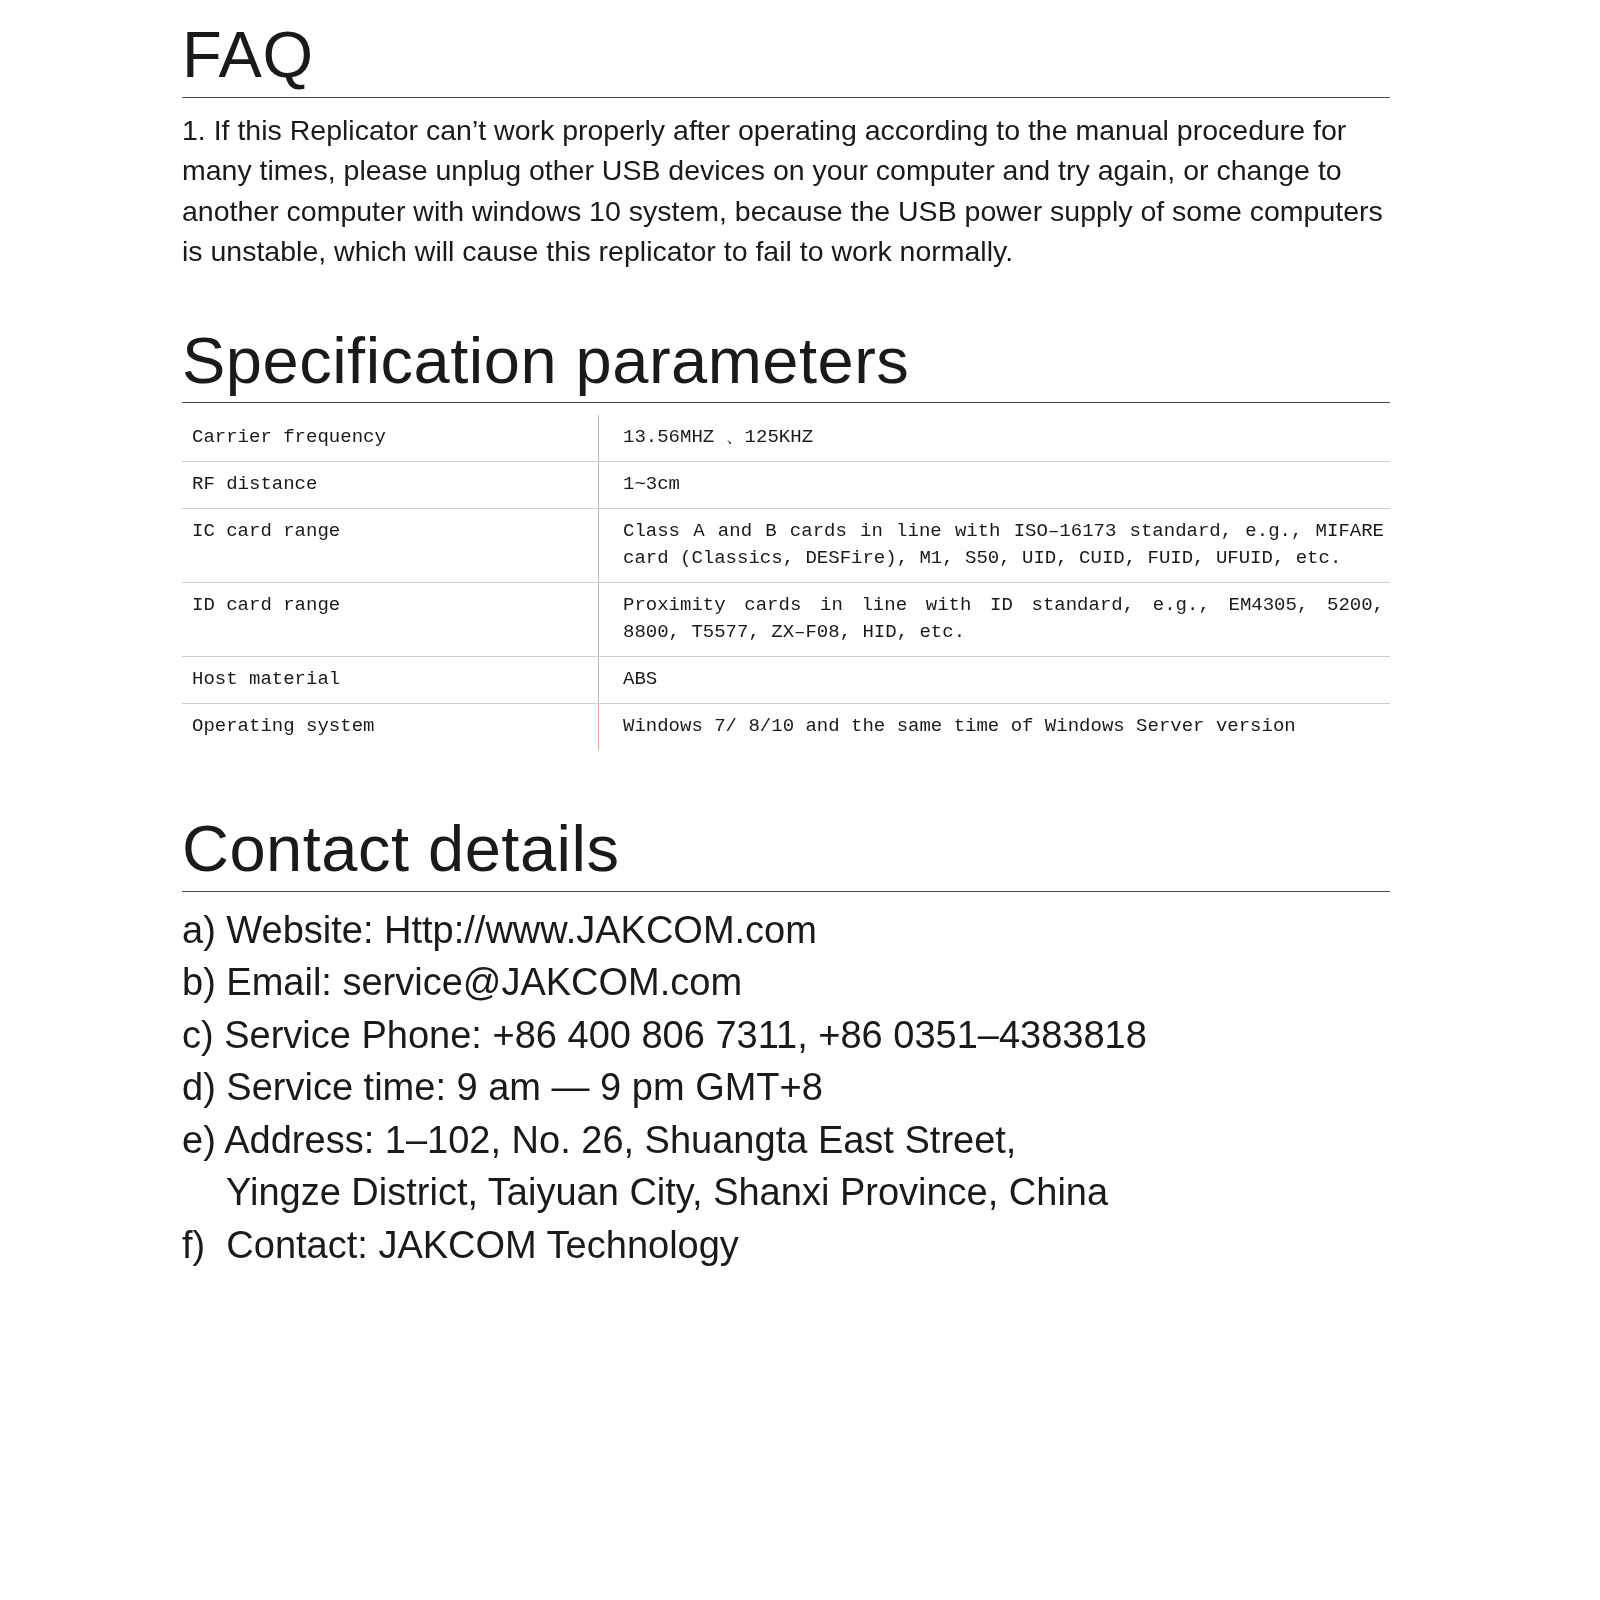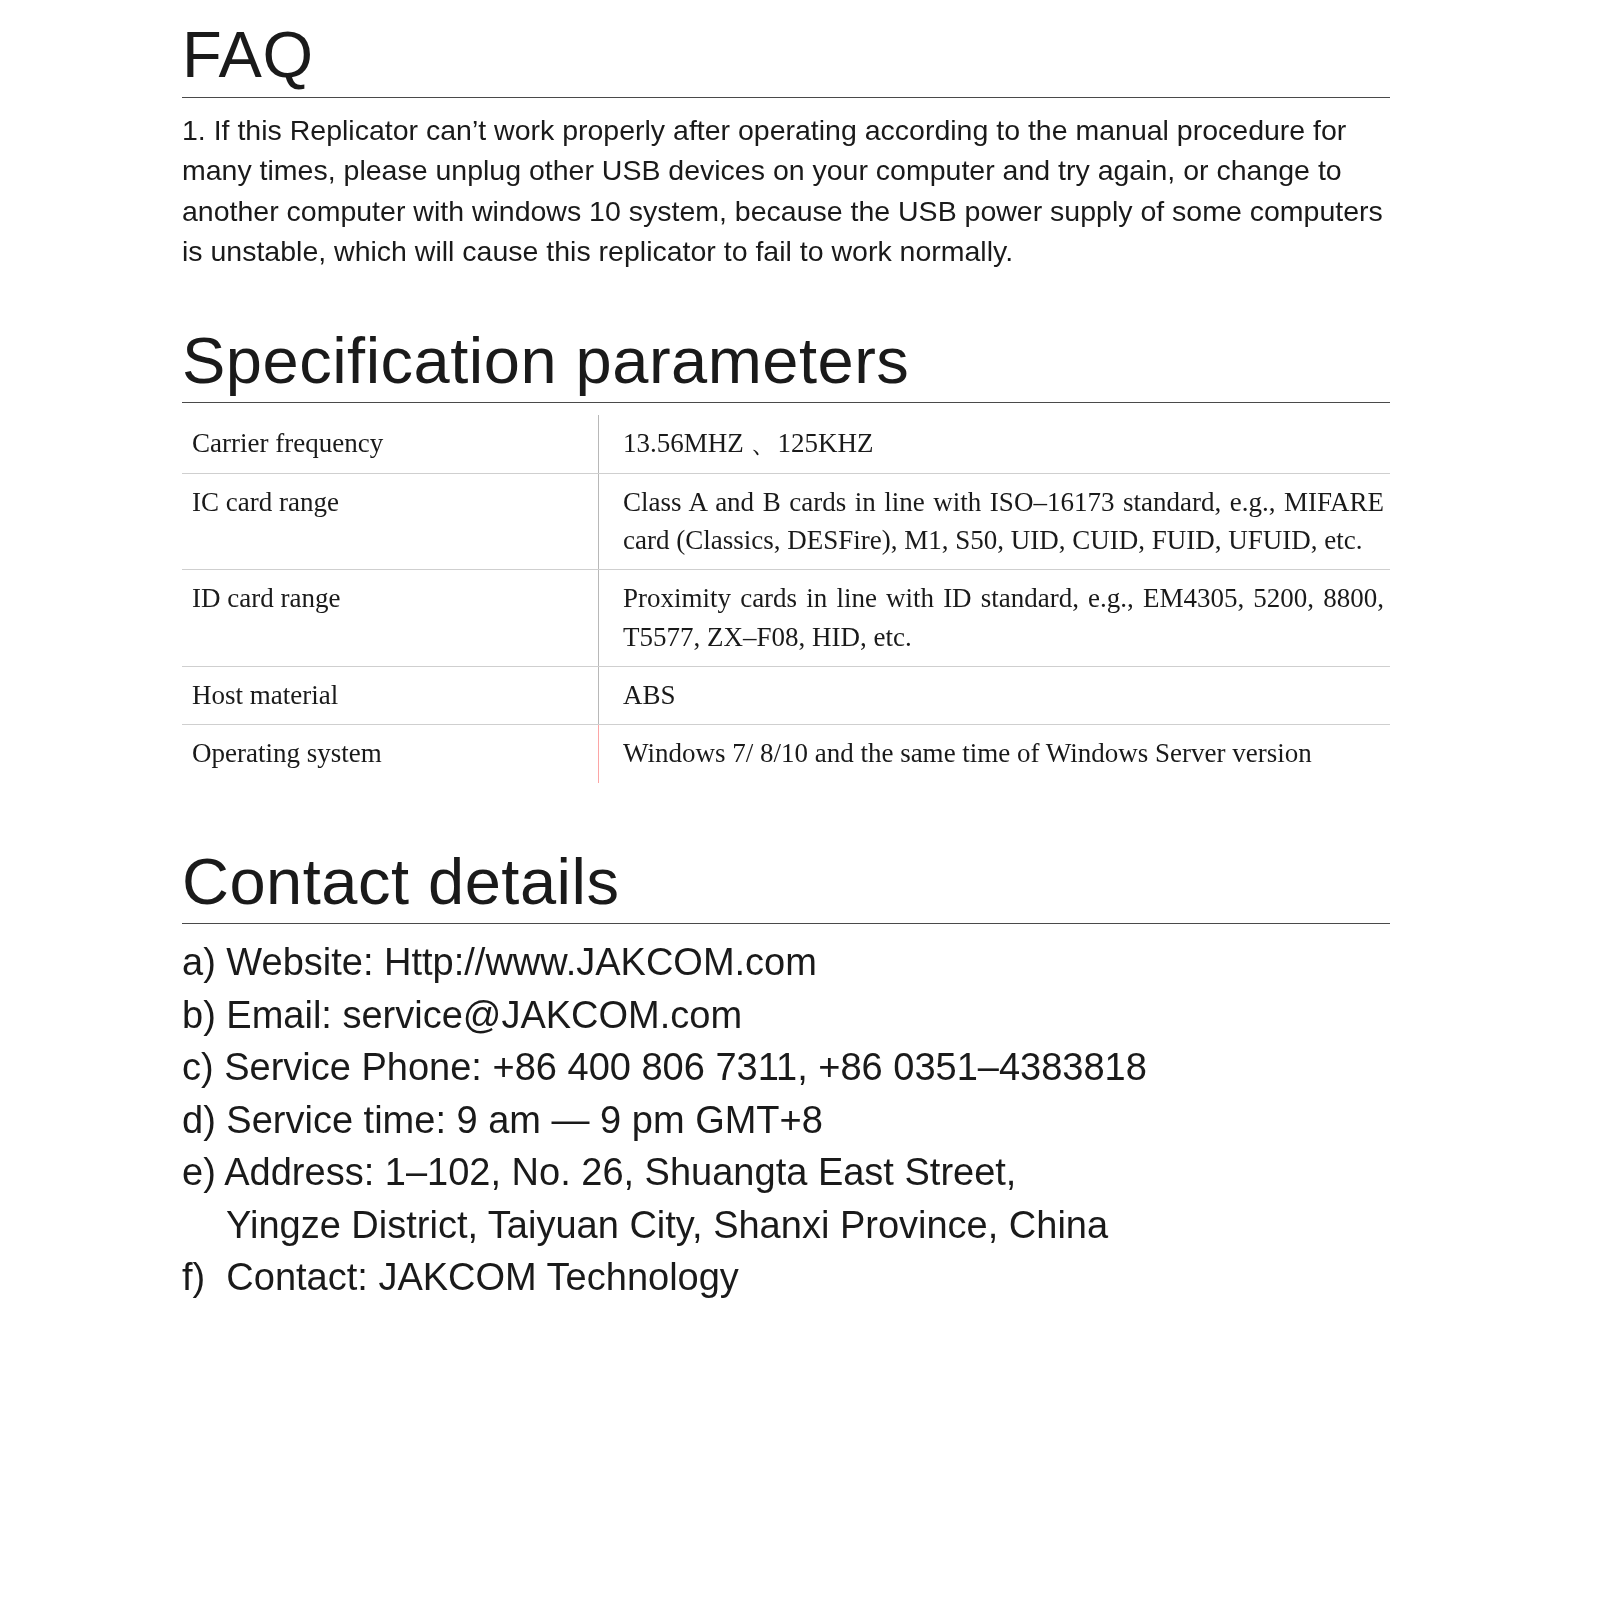--- a/index.html
+++ b/index.html
@@ -43,22 +43,22 @@
     color: #1a1a1a;
     margin: 0;
     text-align: left;
   }
   .spec-gap { height: 52px; }
   .contact-gap { height: 62px; }
 
   table.spec {
     width: 100%;
     border-collapse: collapse;
-    font-family: Liberation Serif, serif;
-    font-size: 27px;
+    font-family: Liberation Mono, monospace;
+    font-size: 19px;
     color: #1a1a1a;
   }
   table.spec tr { }
   table.spec td {
     vertical-align: top;
     padding: 9px 0 10px 0;
     border-bottom: 1px solid #cfcfcf;
     line-height: 1.42;
   }
   table.spec tr:last-child td {
@@ -107,20 +107,24 @@
   <h1 class="section-title">Specification parameters</h1>
   <hr class="rule">
 
   <table class="spec">
     <tbody>
       <tr>
         <td class="key">Carrier frequency</td>
         <td class="val">13.56MHZ 、125KHZ</td>
       </tr>
       <tr>
+        <td class="key">RF distance</td>
+        <td class="val">1~3cm</td>
+      </tr>
+      <tr>
         <td class="key">IC card range</td>
         <td class="val">Class A and B cards in line with ISO–16173 standard, e.g., MIFARE card (Classics, DESFire), M1, S50, UID, CUID, FUID, UFUID, etc.</td>
       </tr>
       <tr>
         <td class="key">ID card range</td>
         <td class="val">Proximity cards in line with ID standard, e.g., EM4305, 5200, 8800, T5577, ZX–F08, HID, etc.</td>
       </tr>
       <tr>
         <td class="key">Host material</td>
         <td class="val">ABS</td>

